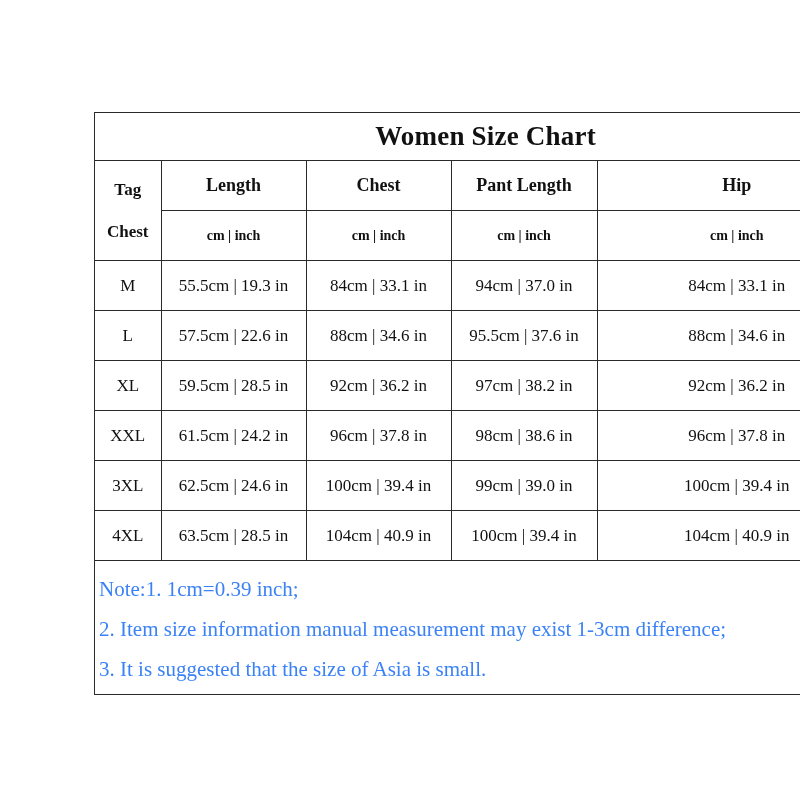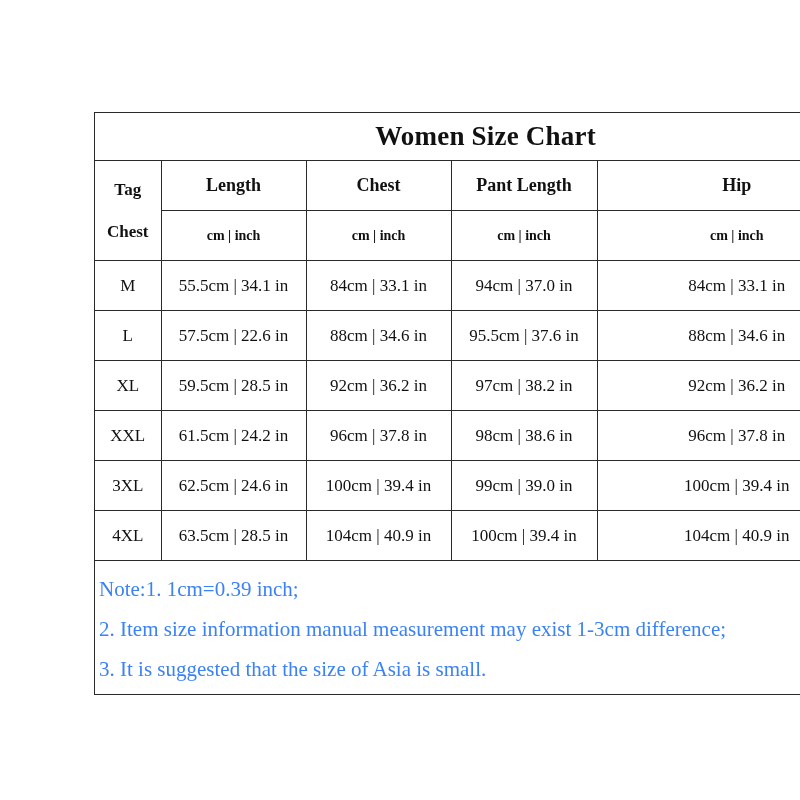--- a/index.html
+++ b/index.html
@@ -116,21 +116,21 @@
       </tr>
       <tr>
         <th class="unit-cell">cm | inch</th>
         <th class="unit-cell">cm | inch</th>
         <th class="unit-cell">cm | inch</th>
         <th class="unit-cell">cm | inch</th>
       </tr>
 
       <tr class="data-row">
         <td>M</td>
-        <td>55.5cm | 34.1 in</td>
+        <td>55.5cm | 19.3 in</td>
         <td>84cm | 33.1 in</td>
         <td>94cm | 37.0 in</td>
         <td>84cm | 33.1 in</td>
       </tr>
       <tr class="data-row">
         <td>L</td>
         <td>57.5cm | 22.6 in</td>
         <td>88cm | 34.6 in</td>
         <td>95.5cm | 37.6 in</td>
         <td>88cm | 34.6 in</td>

